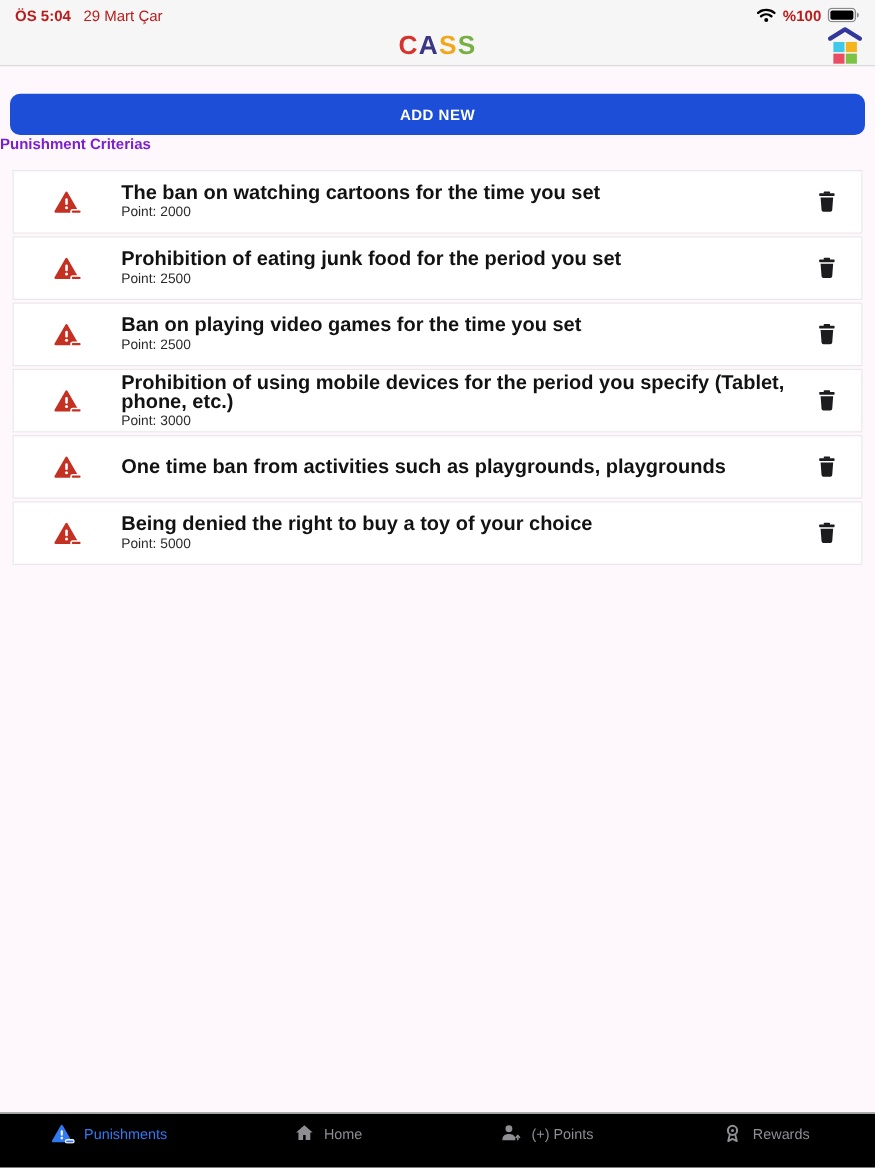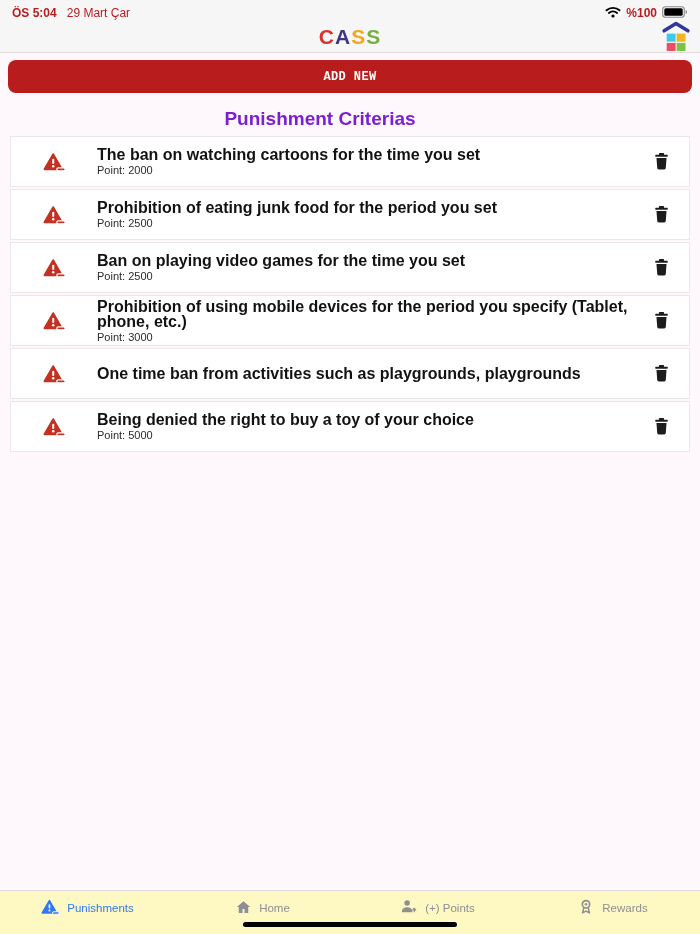--- a/index.html
+++ b/index.html
@@ -26,31 +26,31 @@
   .status-date { font-weight:400; }
   .status-right { display:flex; gap:5px; align-items:center; }
   .status-batt-label { font-weight:600; }
   .navrow { position:absolute; top:22px; left:0; width:700px; height:30px;
     display:flex; justify-content:center; align-items:center; }
   .logo { font-size:21px; font-weight:700; letter-spacing:1px; display:flex; }
   .house-logo { position:absolute; top:21px; right:9px; width:30px; height:31px; cursor:pointer; }
 
   
   .add-new {
-    position:absolute; top:60px; left:8px; width:684px; height:33px;
-    background:#b91c1c; border:none; border-radius:8px;
+    position:absolute; top:75px; left:8px; width:684px; height:33px;
+    background:#1d4ed8; border:none; border-radius:8px;
     color:#FFFFFF; font-weight:700; font-size:12px; letter-spacing:0.4px;
     display:flex; align-items:center; justify-content:center;
-    font-family:Liberation Mono, monospace; cursor:pointer;
+    font-family:Liberation Sans, sans-serif; cursor:pointer;
   }
 
   
   .page-title {
     position:absolute; top:108px; left:0; width:640px;
-    text-align:center; font-size:19px; font-weight:700; color:#7B1FD1;
+    text-align:left; font-size:12px; font-weight:700; color:#7B1FD1;
   }
 
   
   .list { position:absolute; top:136px; left:10px; width:680px; }
   .row {
     background:#FFFFFF; border:1px solid #ECE7EB;
     height:51px; margin-bottom:2px;
     display:flex; align-items:center;
   }
   .row-iconwrap { width:86px; display:flex; justify-content:center; align-items:center; flex:0 0 86px; }
@@ -58,21 +58,21 @@
   .row-title { font-size:16px; font-weight:700; color:#121212; line-height:15px; }
   .row-points { font-size:11px; color:#2B2B2B; margin-top:2px; }
   .row-trash {
     flex:0 0 56px; display:flex; justify-content:center; align-items:center;
     background:none; border:none; cursor:pointer; height:100%;
   }
 
   
   .tabbar {
     position:absolute; bottom:0; left:0; width:700px; height:44px;
-    background:#fef9c3; border-top:1px solid #DCDADB;margin-top:40px;
+    background:#000000; border-top:1px solid #DCDADB;margin-top:40px;
   }
   .tabs { display:flex; width:700px; height:34px; }
   .tab {
     flex:1; display:flex; align-items:center; justify-content:center;
     gap:7px; color:#8E8E93; font-size:11.5px; cursor:pointer;
   }
   .tab.active { color:#3179F2; }
   .home-indicator {
     position:absolute; bottom:7px; left:50%; transform:translateX(-50%);
     width:214px; height:5px; background:#000; border-radius:3px; cursor:grab;

